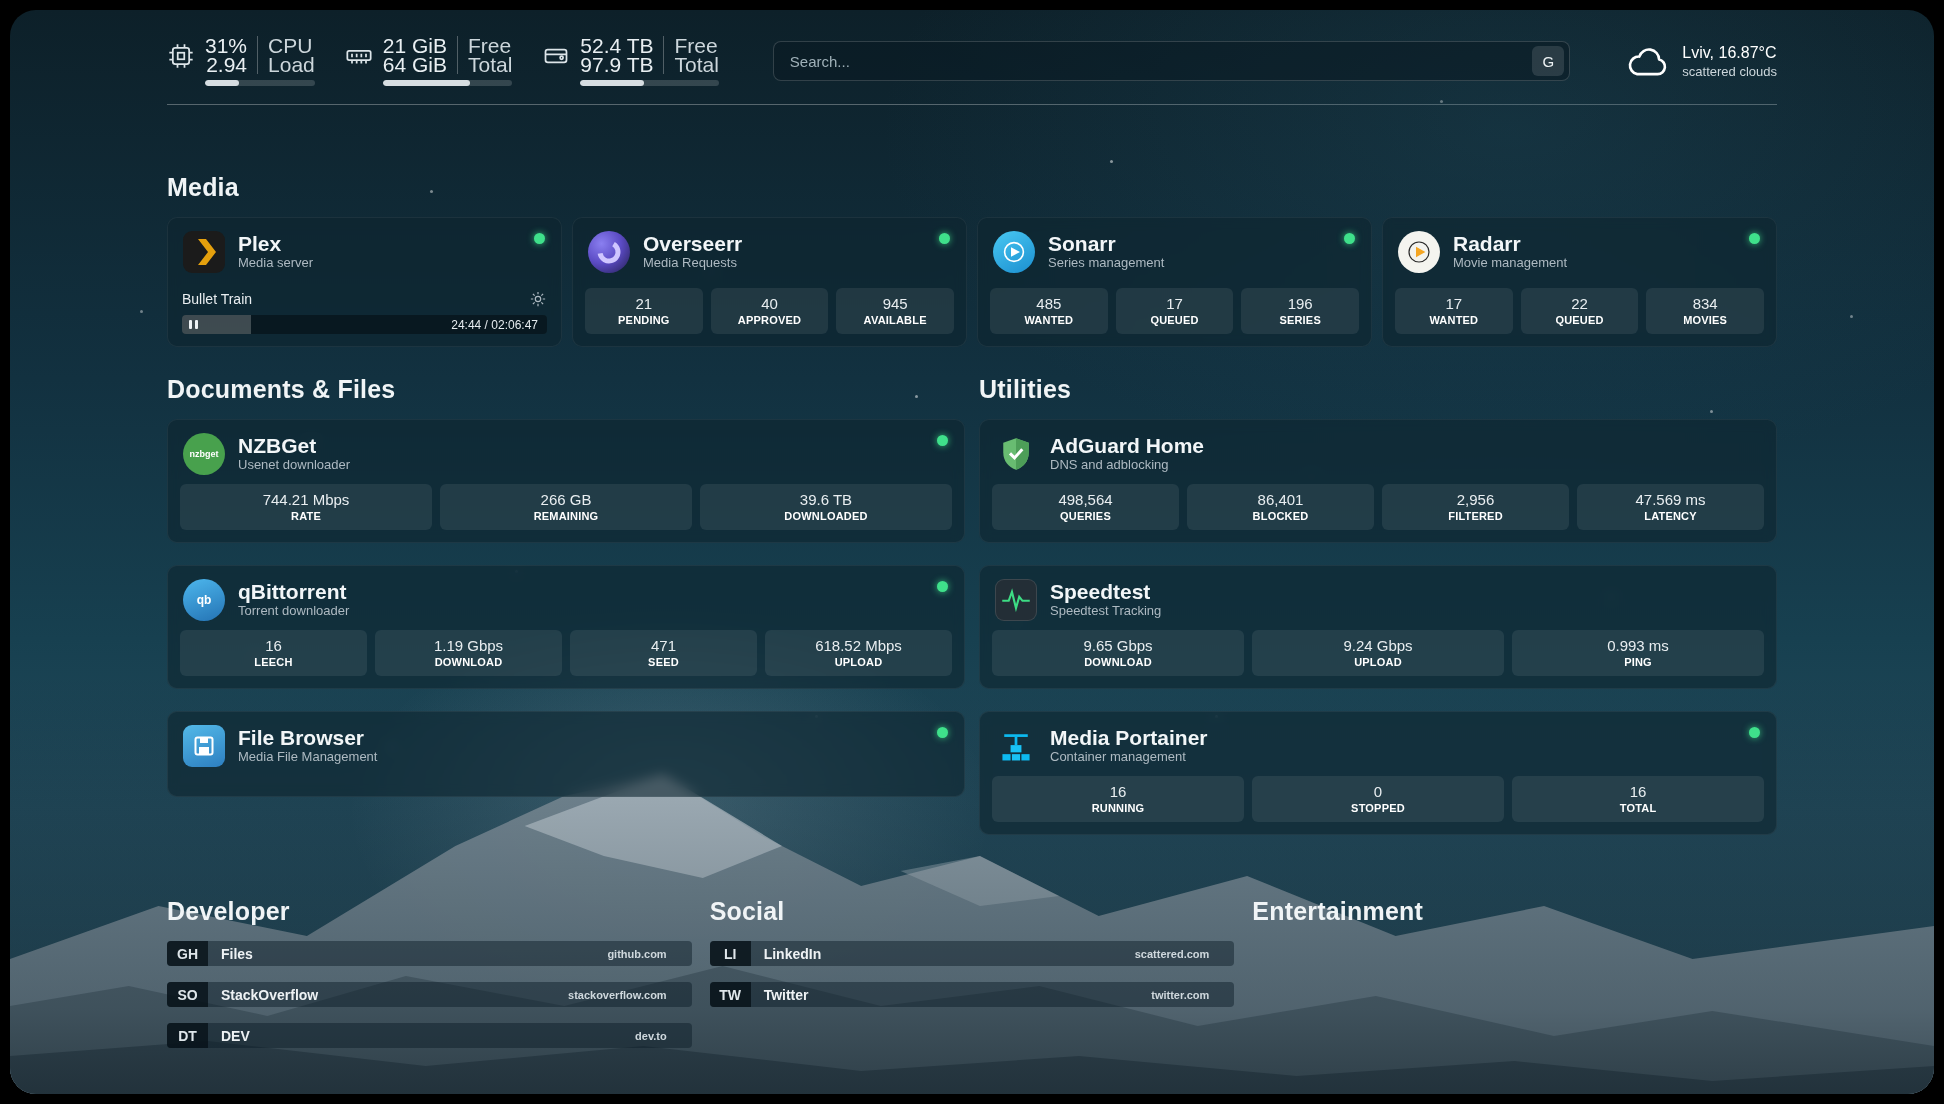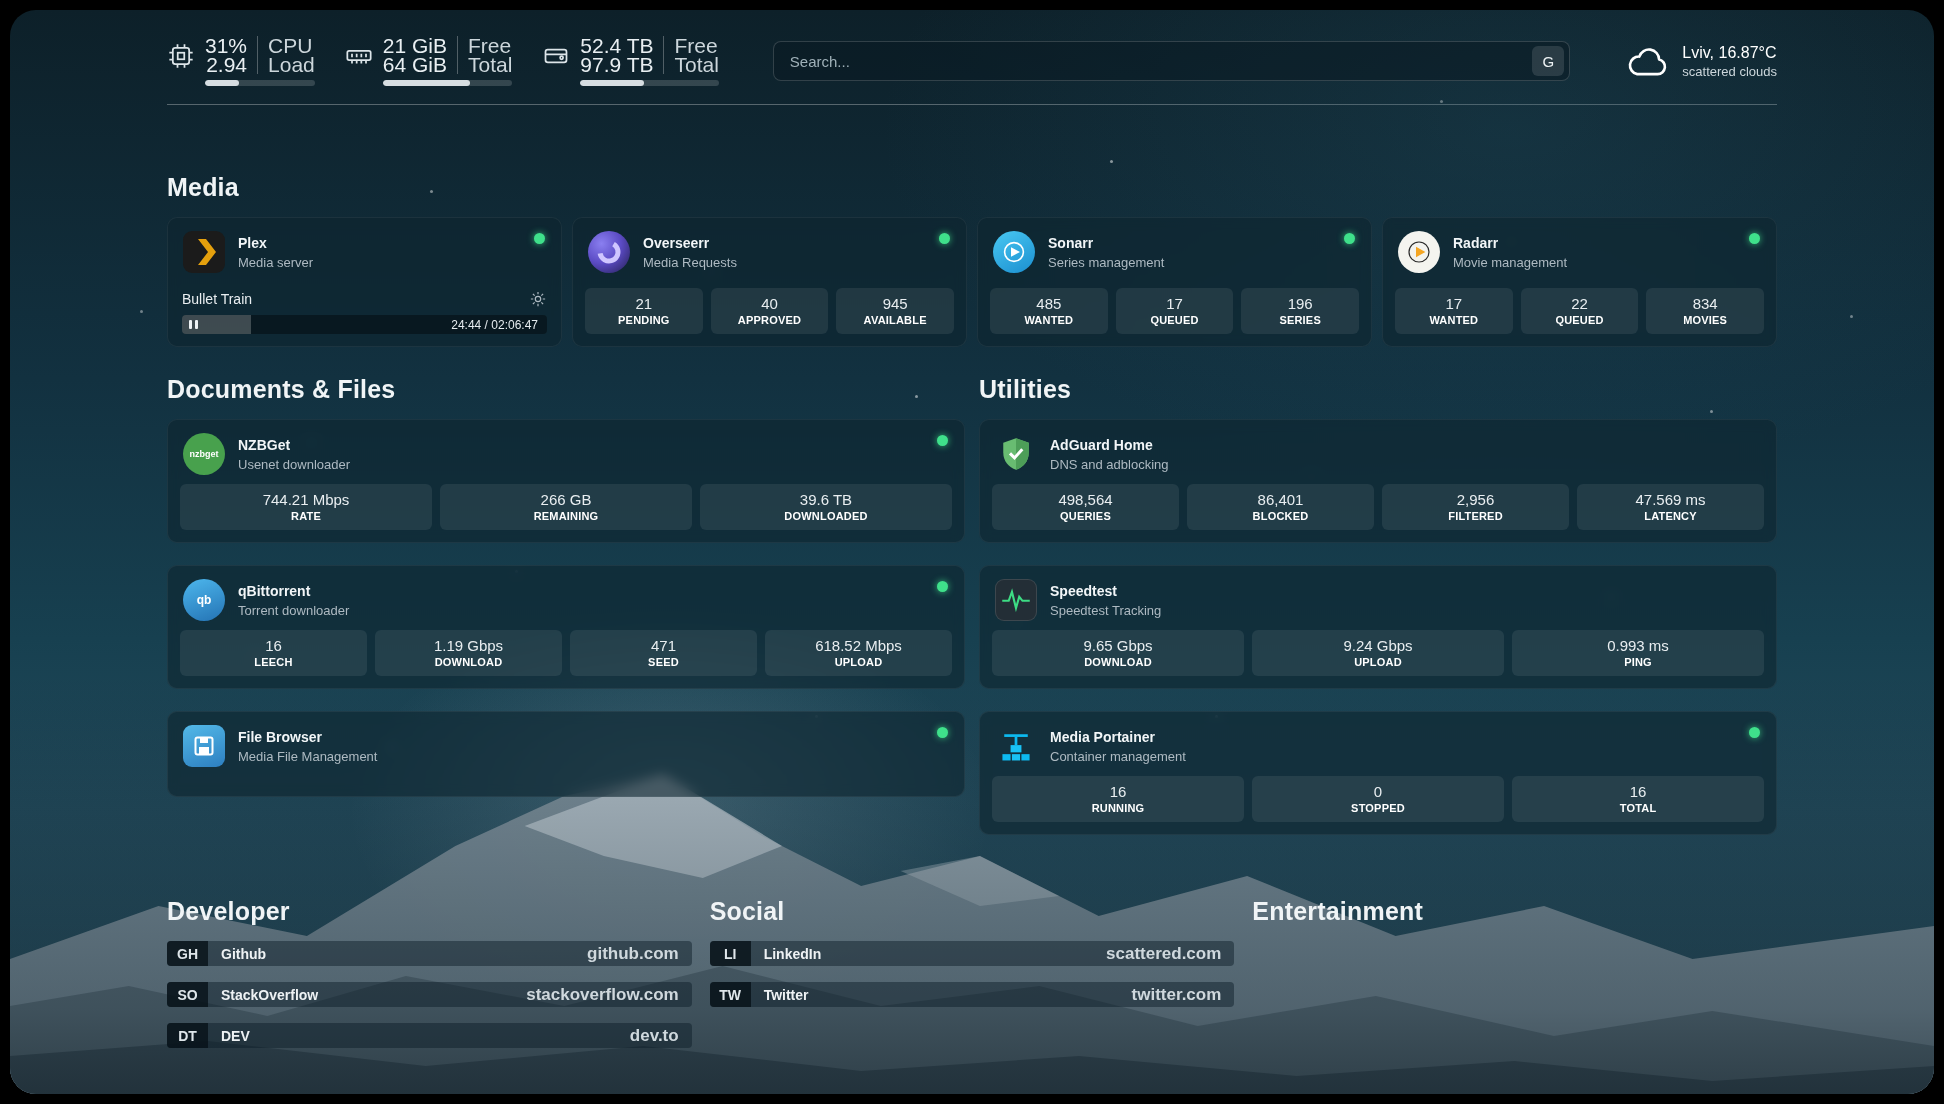--- a/index.html
+++ b/index.html
@@ -69,21 +69,21 @@
   .card { position:relative; background:rgba(14,36,46,.60); border:1px solid rgba(255,255,255,.06);
     border-radius:10px; backdrop-filter:blur(6px); display:flex; flex-direction:column; min-height:64px; cursor:pointer; }
   .media-grid { display:grid; grid-template-columns:repeat(4,1fr); gap:10px; }
   .media-grid .card { min-height:130px; }
 
   .card-header { display:flex; align-items:center; gap:13px; padding:13px 15px 9px; }
   .ic { width:42px; height:42px; flex:none; display:flex; align-items:center; justify-content:center; }
   .ic svg { display:block; }
   .tile { width:42px; height:42px; border-radius:9px; display:flex; align-items:center; justify-content:center; }
   .round { border-radius:50%; }
-  .card-title { font-size:14px; font-weight:600; color:#f2f6f8; line-height:21px; }
+  .card-title { font-size:21px; font-weight:600; color:#f2f6f8; line-height:21px; }
   .card-sub { font-size:13px; color:#aebac2; line-height:17px; }
   .dot { position:absolute; top:15px; right:16px; width:11px; height:11px; border-radius:50%; background:#3fe08b;
     box-shadow:0 0 7px rgba(63,224,139,.8); }
 
   .stats { display:flex; gap:8px; padding:0 12px 12px; margin-top:auto; }
   .stat { flex:1; background:rgba(255,255,255,.08); border-radius:6px; text-align:center; padding:6px 4px 7px; }
   .stat-value { font-size:15px; color:#e9eef1; line-height:19px; white-space:nowrap; }
   .stat-label { font-size:11px; font-weight:700; color:#fff; line-height:14px; letter-spacing:.2px; }
 
   
@@ -100,21 +100,21 @@
   .np-time { position:relative; margin-left:auto; padding-right:9px; font-size:12px; color:#e6ecef; }
 
   
   .bookmarks { display:grid; grid-template-columns:1fr 1fr 1fr; gap:18px; margin-top:62px; align-items:start; }
   .bm-list { display:flex; flex-direction:column; gap:16px; }
   .bm-row { display:flex; align-items:center; height:25px; border-radius:4px; overflow:hidden;
     background:rgba(12,30,39,.48); cursor:pointer; text-decoration:none; color:inherit;font-weight:bold; }
   .bm-abbr { width:41px; align-self:stretch; background:rgba(6,17,23,.78); color:#dfe6ea; font-size:14px;
     display:flex; align-items:center; justify-content:center; flex:none; }
   .bm-name { font-size:14px; color:#eef2f4; margin-left:13px; }
-  .bm-url { margin-left:auto; padding-right:13px; font-size:17px; color:#cfd8dd; }
+  .bm-url { margin-left:auto; padding-right:25px; font-size:11px; color:#cfd8dd; }
 </style>
 </head>
 <body>
 
 <div class="frame">
 
   <div class="bg">
     <div class="bg-glow"></div>
     <svg class="mountains" viewBox="0 0 1944 340" preserveAspectRatio="none">
       <polygon fill="#83939f" opacity="0.9" points="0,205 150,152 300,182 450,92 560,42 660,20 760,82 860,132 980,102 1100,162 1250,122 1400,182 1550,152 1700,205 1944,172 1944,340 0,340"></polygon>
@@ -540,21 +540,21 @@
         </div>
       </section>
     </div>
 
     <div class="bookmarks">
       <section>
         <h2 class="sect">Developer</h2>
         <div class="bm-list">
           <a class="bm-row">
             <span class="bm-abbr">GH</span>
-            <span class="bm-name">Github</span>
+            <span class="bm-name">Files</span>
             <span class="bm-url">github.com</span>
           </a>
           <a class="bm-row">
             <span class="bm-abbr">SO</span>
             <span class="bm-name">StackOverflow</span>
             <span class="bm-url">stackoverflow.com</span>
           </a>
           <a class="bm-row">
             <span class="bm-abbr">DT</span>
             <span class="bm-name">DEV</span>

